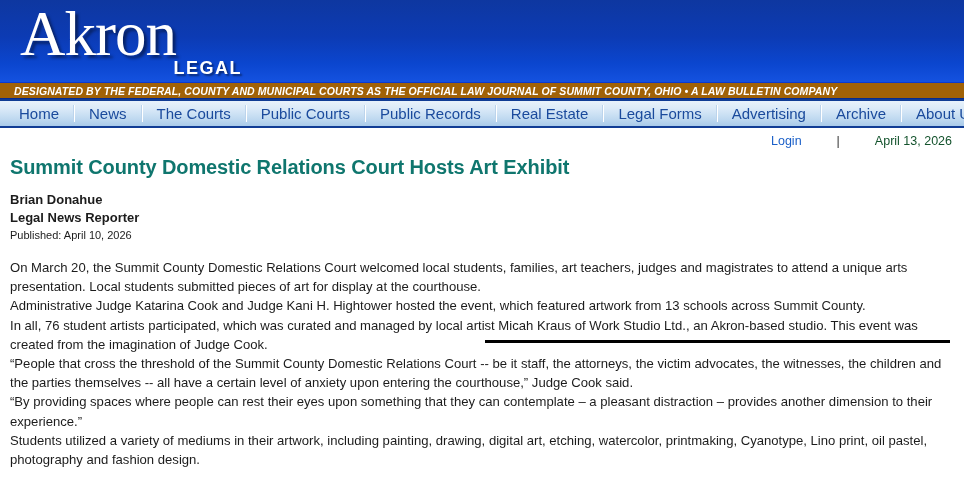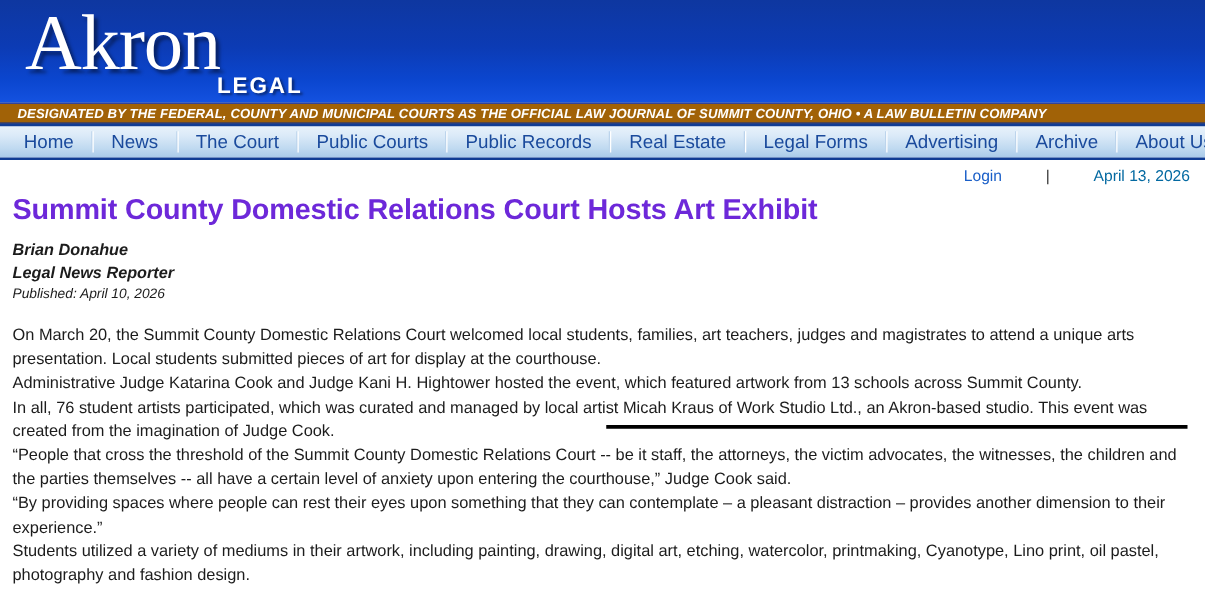--- a/index.html
+++ b/index.html
@@ -91,41 +91,41 @@
   #meta-line {
     width:964px; height:22px;
     display:flex; align-items:center; justify-content:flex-end;
     padding-right:12px;
     padding-top:3px;
     font-size:12.5px;
     gap:32px;
   }
   #login-link { color:#1a5fc8; cursor:pointer; }
   #meta-sep { color:#333333; padding:0 3px; }
-  #meta-date { color:#0369a1; }
+  #meta-date { color:#14532d; }
 
   
   #article { position:relative; padding:0 10px; }
   #headline {
     position:relative;
-    font-size:23px;
+    font-size:20px;
     font-weight:bold;
-    color:#6d28d9;
+    color:#0f766e;
     letter-spacing:-0.1px;
     line-height:26px;
     padding-top:4px;
     white-space:nowrap;
   }
   #headline-rule {
     position:absolute;
     left:485px; top:190px;
     width:465px; height:3px;
     background:#000000;
   }
-  #byline { padding-top:11px;font-style:italic; }
+  #byline { padding-top:11px; }
   .byline-bold {
     font-size:13px;
     font-weight:bold;
     color:#1c1c1c;
     line-height:17.5px;
   }
   #published {
     font-size:11px;
     color:#1c1c1c;
     line-height:18px;
@@ -147,21 +147,21 @@
   </div>
 </div>
 
 <div id="tagline-bar">
   <div id="tagline-text">DESIGNATED BY THE FEDERAL, COUNTY AND MUNICIPAL COURTS AS THE OFFICIAL LAW  JOURNAL OF SUMMIT COUNTY, OHIO • A LAW BULLETIN COMPANY</div>
 </div>
 
 <nav id="navbar">
   <div class="nav-item">Home</div>
   <div class="nav-item">News</div>
-  <div class="nav-item">The Court</div>
+  <div class="nav-item">The Courts</div>
   <div class="nav-item">Public Courts</div>
   <div class="nav-item">Public Records</div>
   <div class="nav-item">Real Estate</div>
   <div class="nav-item">Legal Forms</div>
   <div class="nav-item">Advertising</div>
   <div class="nav-item">Archive</div>
   <div class="nav-item">About Us</div>
 </nav>
 
 <div id="meta-line">

